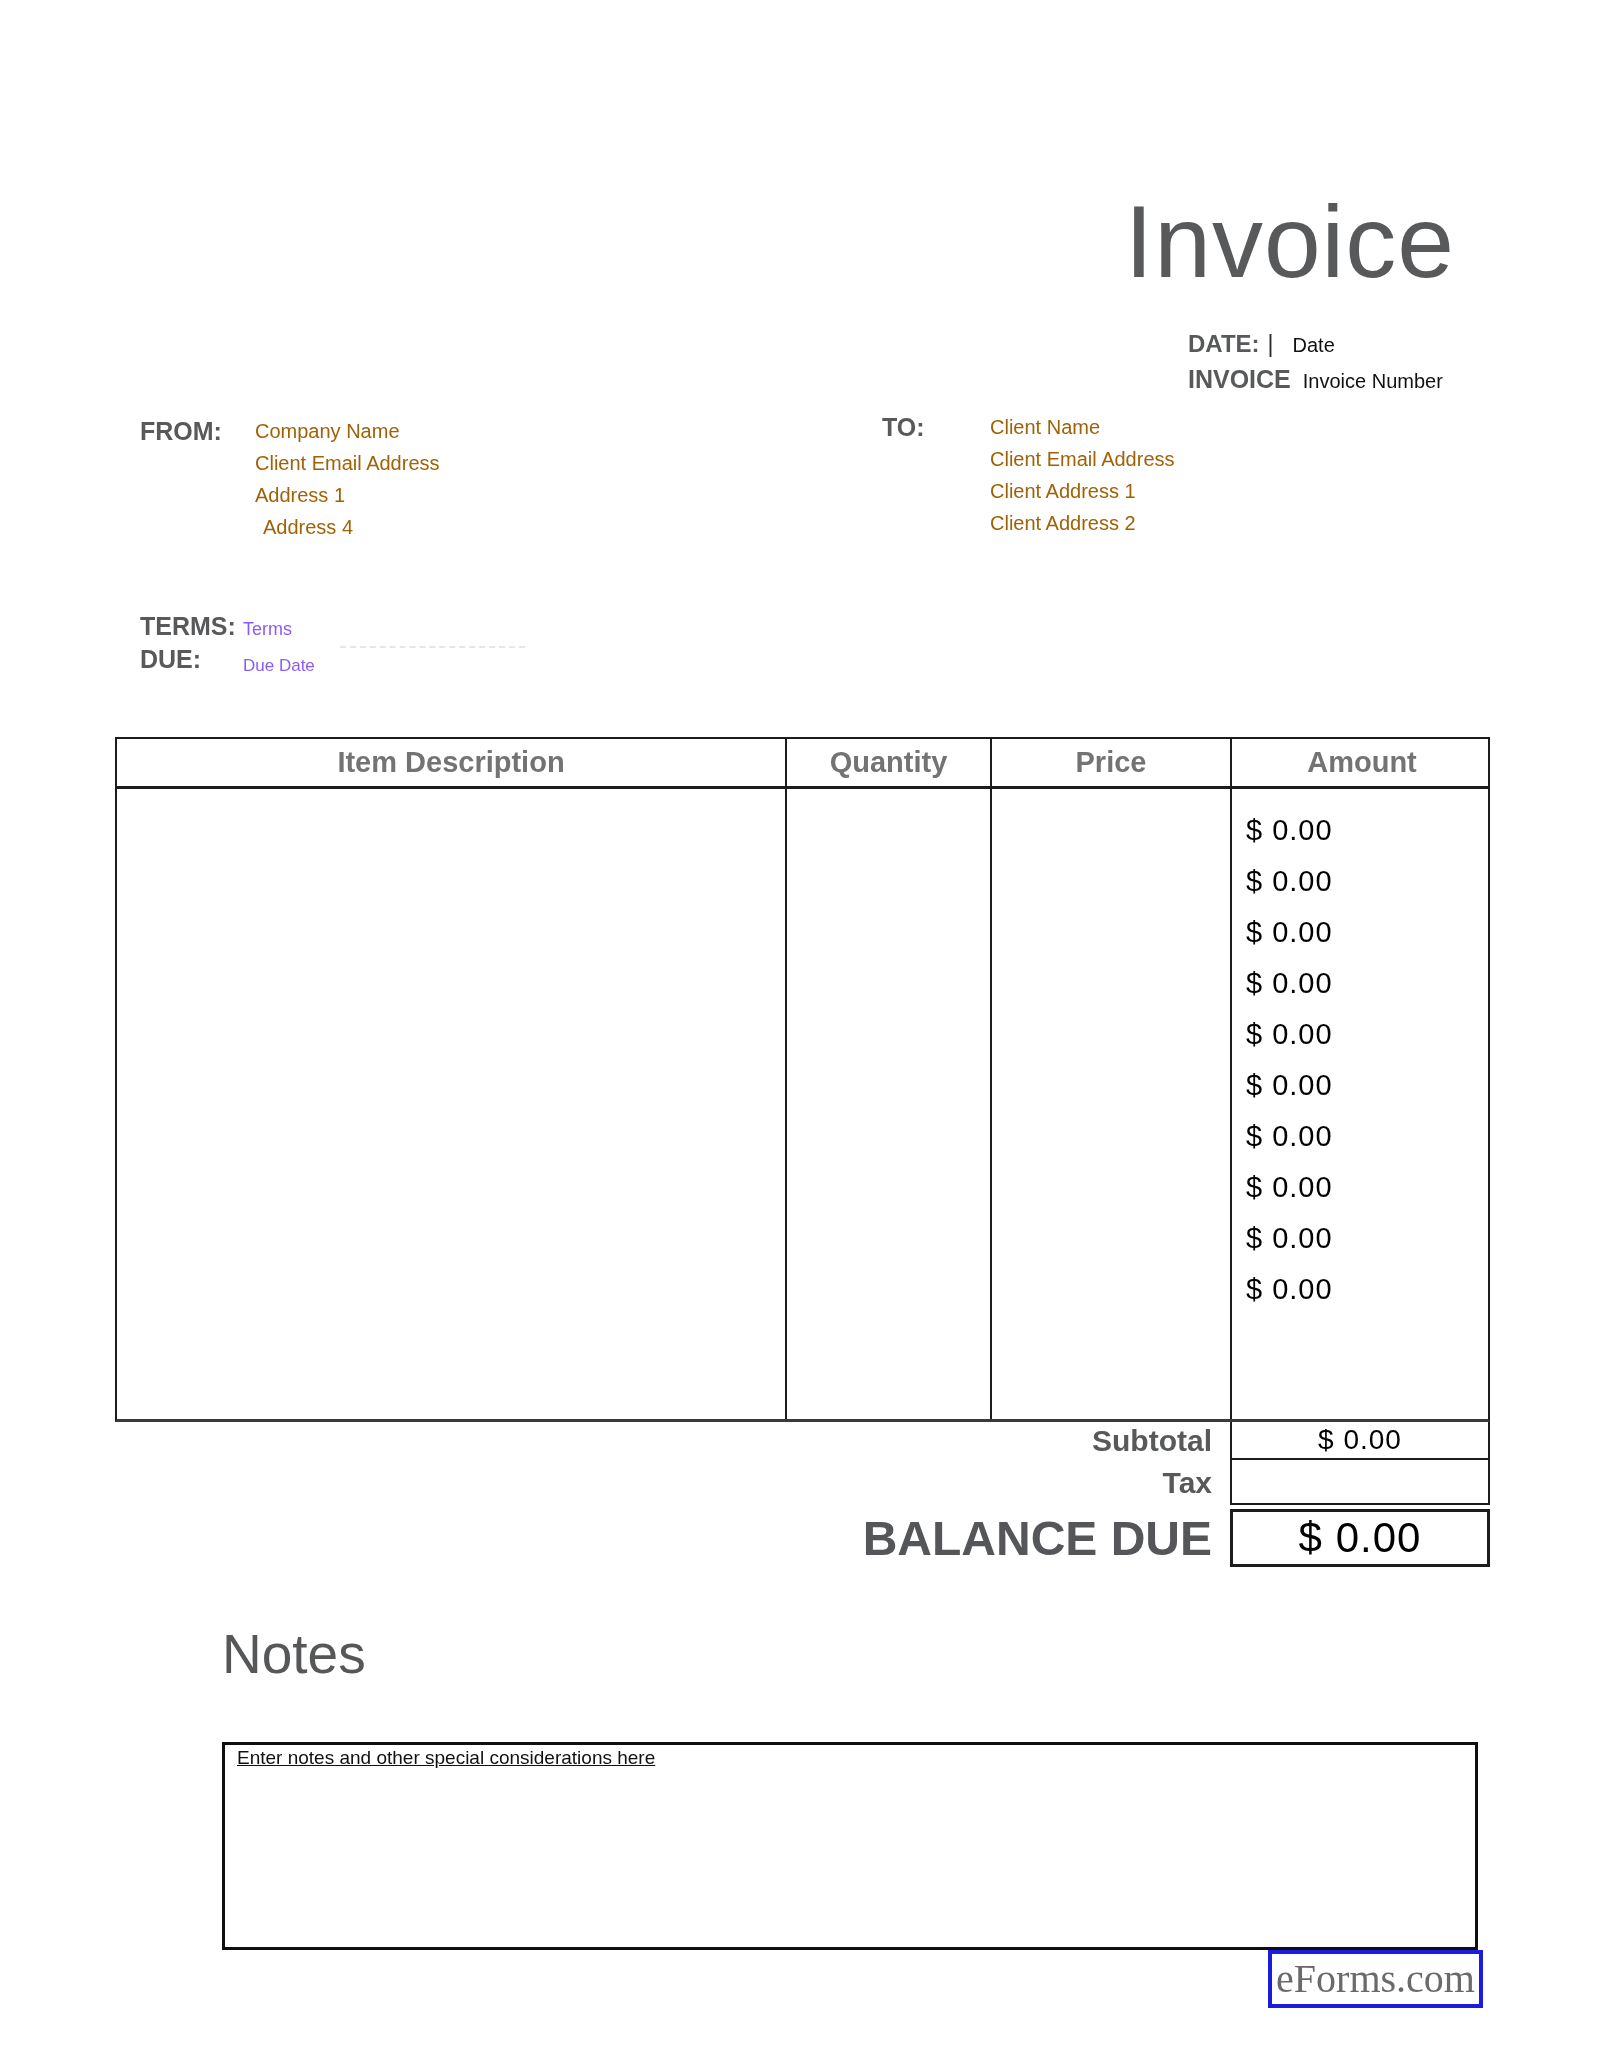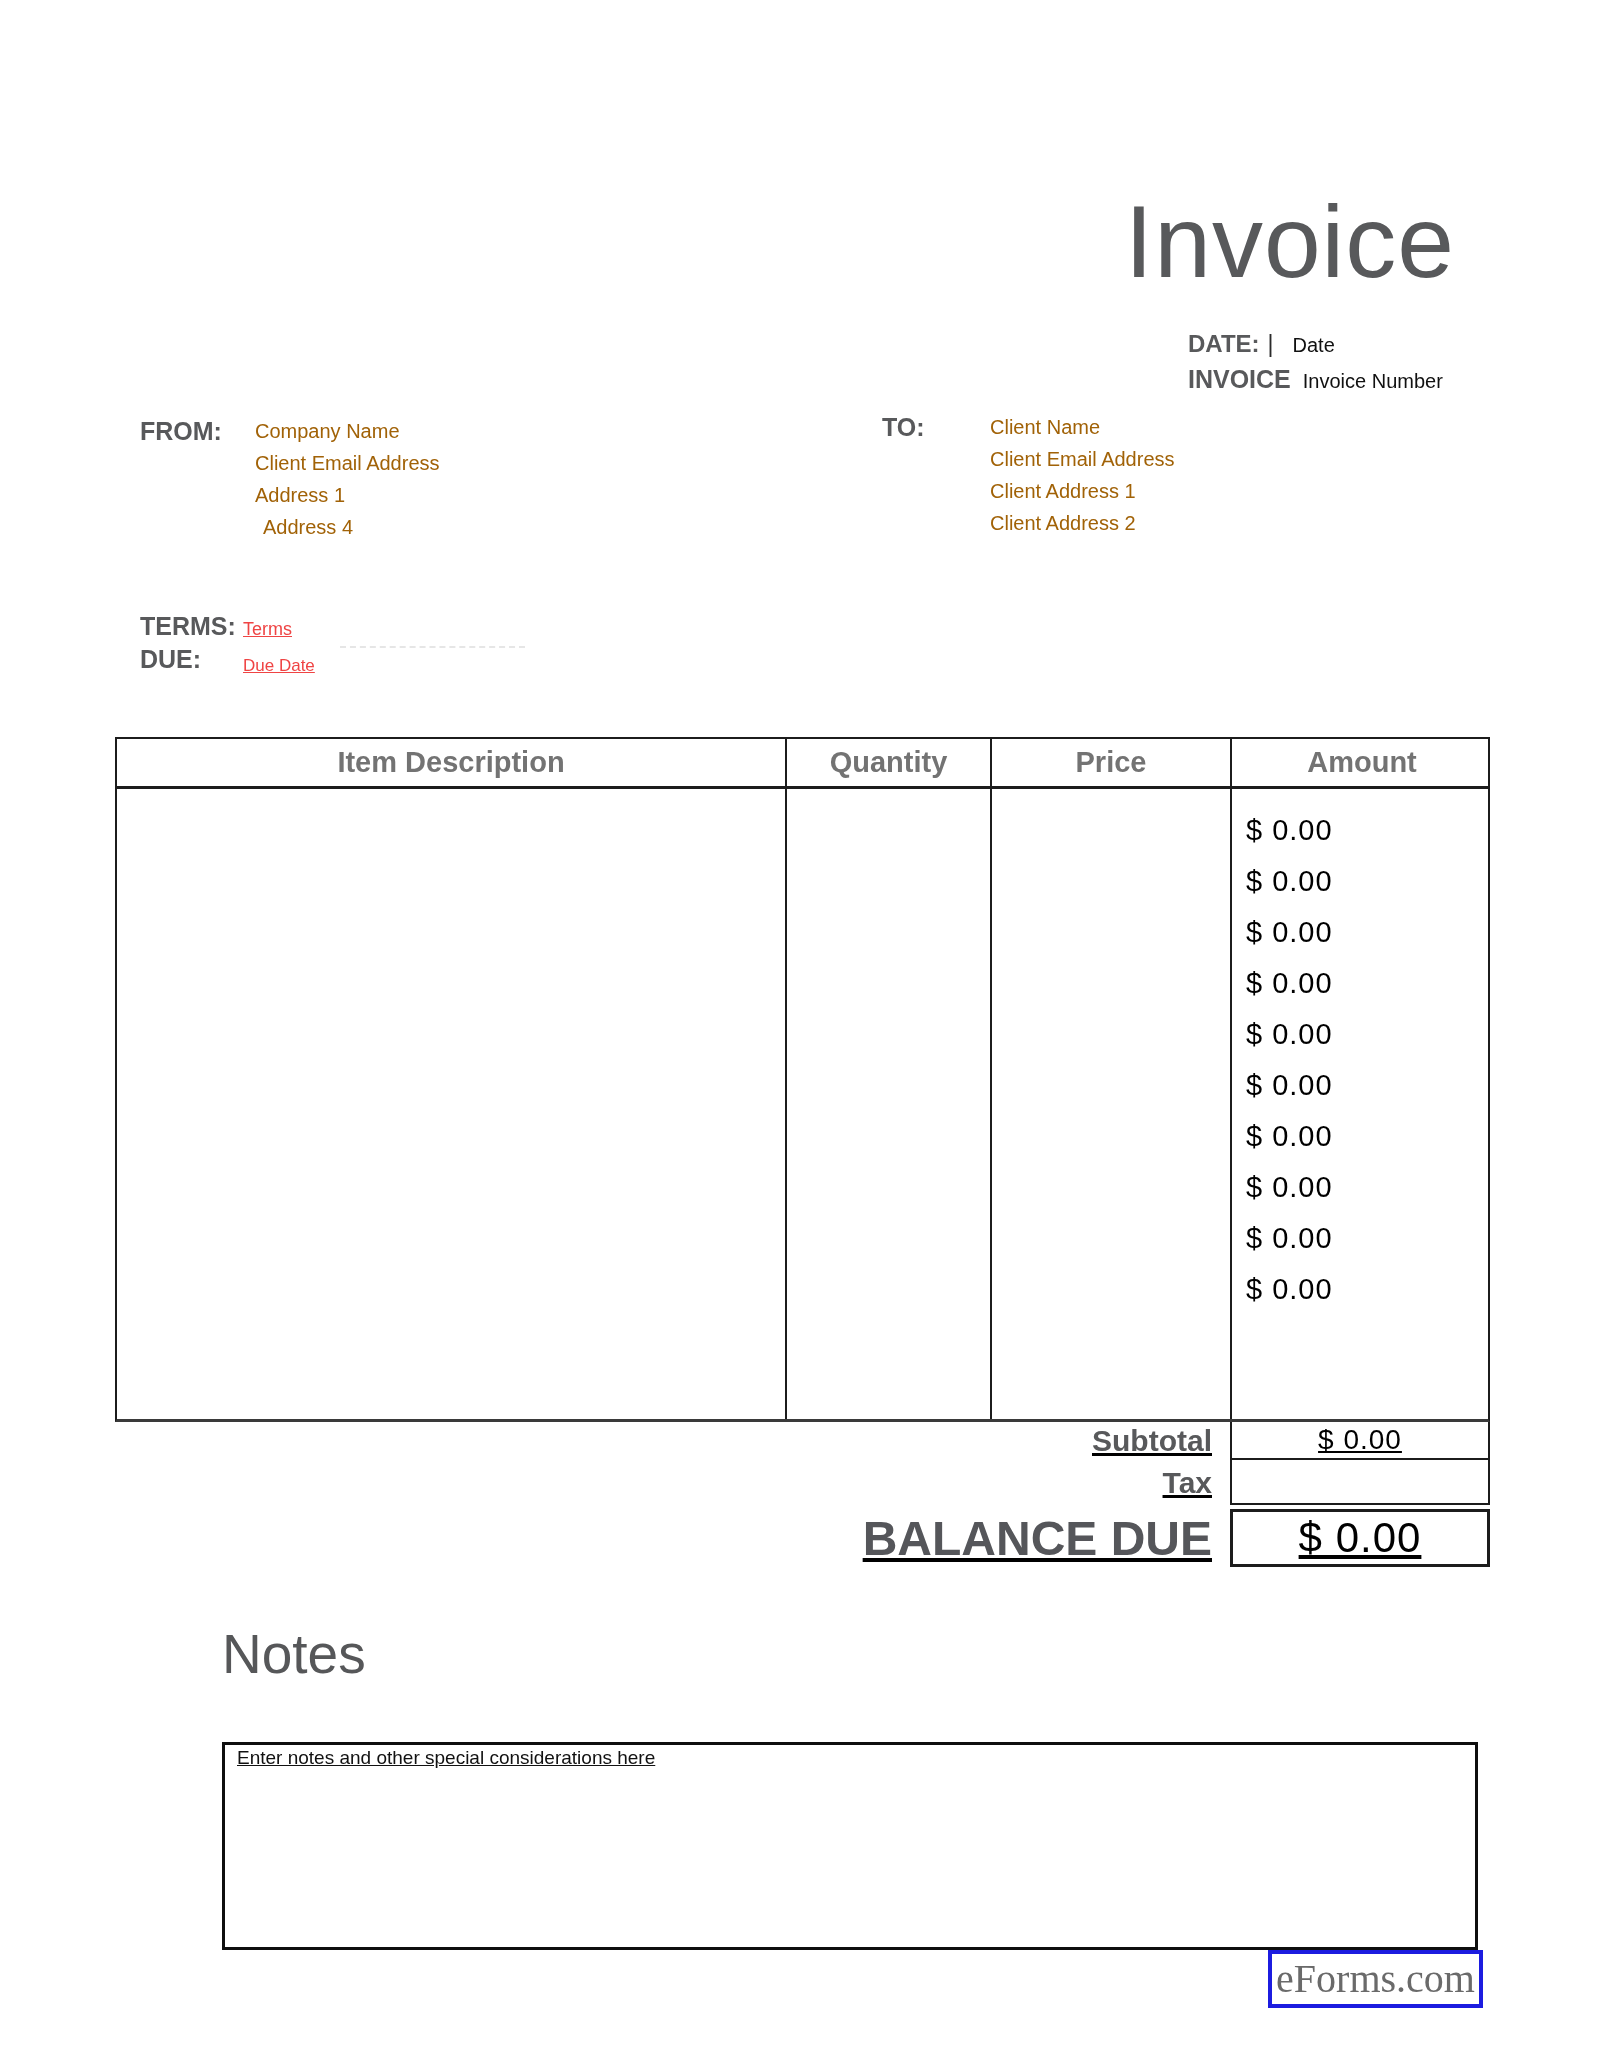--- a/index.html
+++ b/index.html
@@ -35,21 +35,21 @@
   }
   #from-block { left:140px; top:415px; }
   #from-block .party-label { width:103px; }
   #to-block { left:882px; top:411px; }
   #to-block .party-label { width:96px; }
   #from-block .party-lines div:nth-child(4) { padding-left:8px; }
 
   .termsdue { position:absolute; left:140px; top:610px; }
   .td-row { display:flex; align-items:baseline; }
   .td-label { font-weight:bold; color:#58595b; font-size:25px; line-height:33px; width:103px; }
-  .td-value { color:#ef4444; font-size:18px;text-decoration:underline; }
+  .td-value { color:#8b5cf6; font-size:18px; }
   .td-row.due .td-value { font-size:17px; position:relative; top:3px; }
   .artifact-dashes {
     position:absolute; left:340px; top:646px; width:185px; height:0;
     border-top:2px dashed #e6e6e6;
   }
 
   
   .items-table { position:absolute; left:115px; top:737px; width:1375px; }
   .thead {
     display:grid; grid-template-columns:670px 205px 240px 260px;
@@ -70,21 +70,21 @@
   }
   .tbody .cell { border-right:2px solid #1c1c1c; }
   .tbody .cell:last-child { border-right:none; }
   .amount-col { padding:16px 0 0 14px; }
   .amount-cell {
     height:51px; display:flex; align-items:center;
     font-size:29px; color:#000000; letter-spacing:1px; white-space:pre;
   }
 
   
-  .sumrow { position:absolute; left:115px; width:1375px; display:flex; align-items:stretch;text-decoration:underline; }
+  .sumrow { position:absolute; left:115px; width:1375px; display:flex; align-items:stretch; }
   .sumrow .sum-label-wrap {
     flex:1; display:flex; align-items:center; justify-content:flex-end;
     padding-right:18px;
   }
   .sum-label { font-weight:bold; color:#58595b; font-size:30px; white-space:nowrap; }
   .sum-box {
     width:260px; border:2px solid #1c1c1c; background:#fff;
     display:flex; align-items:center; justify-content:center;
   }
   .sum-value { font-size:28px; color:#000; letter-spacing:1px; white-space:pre; }

